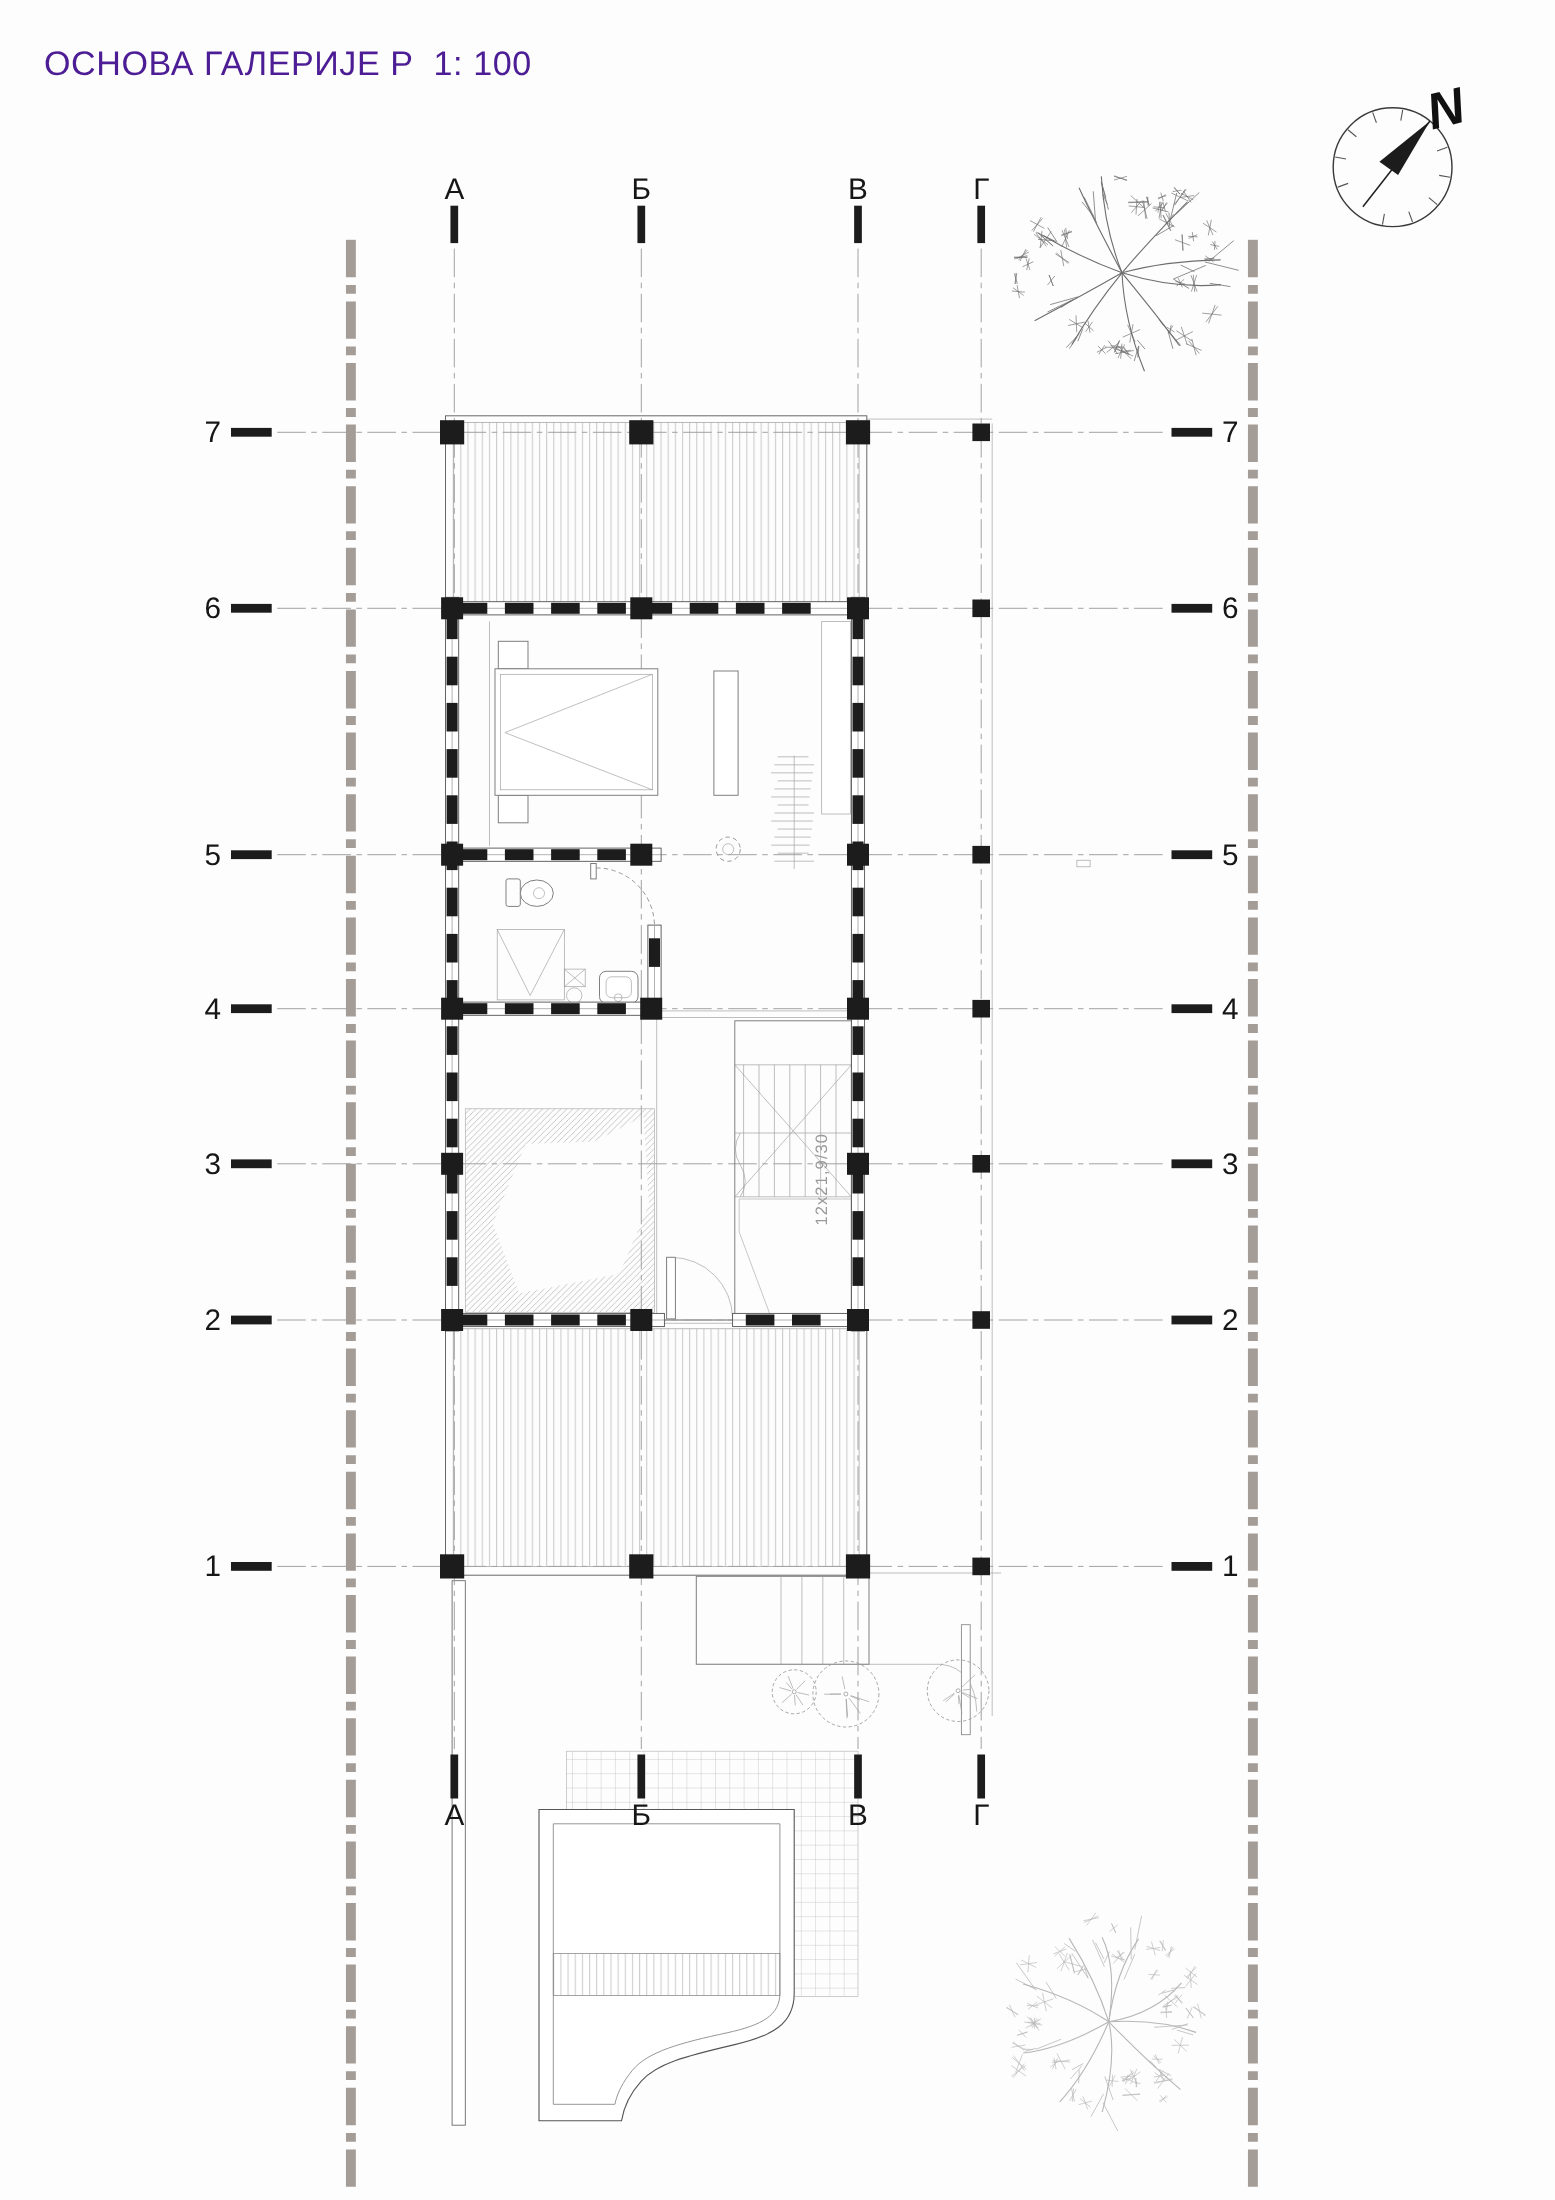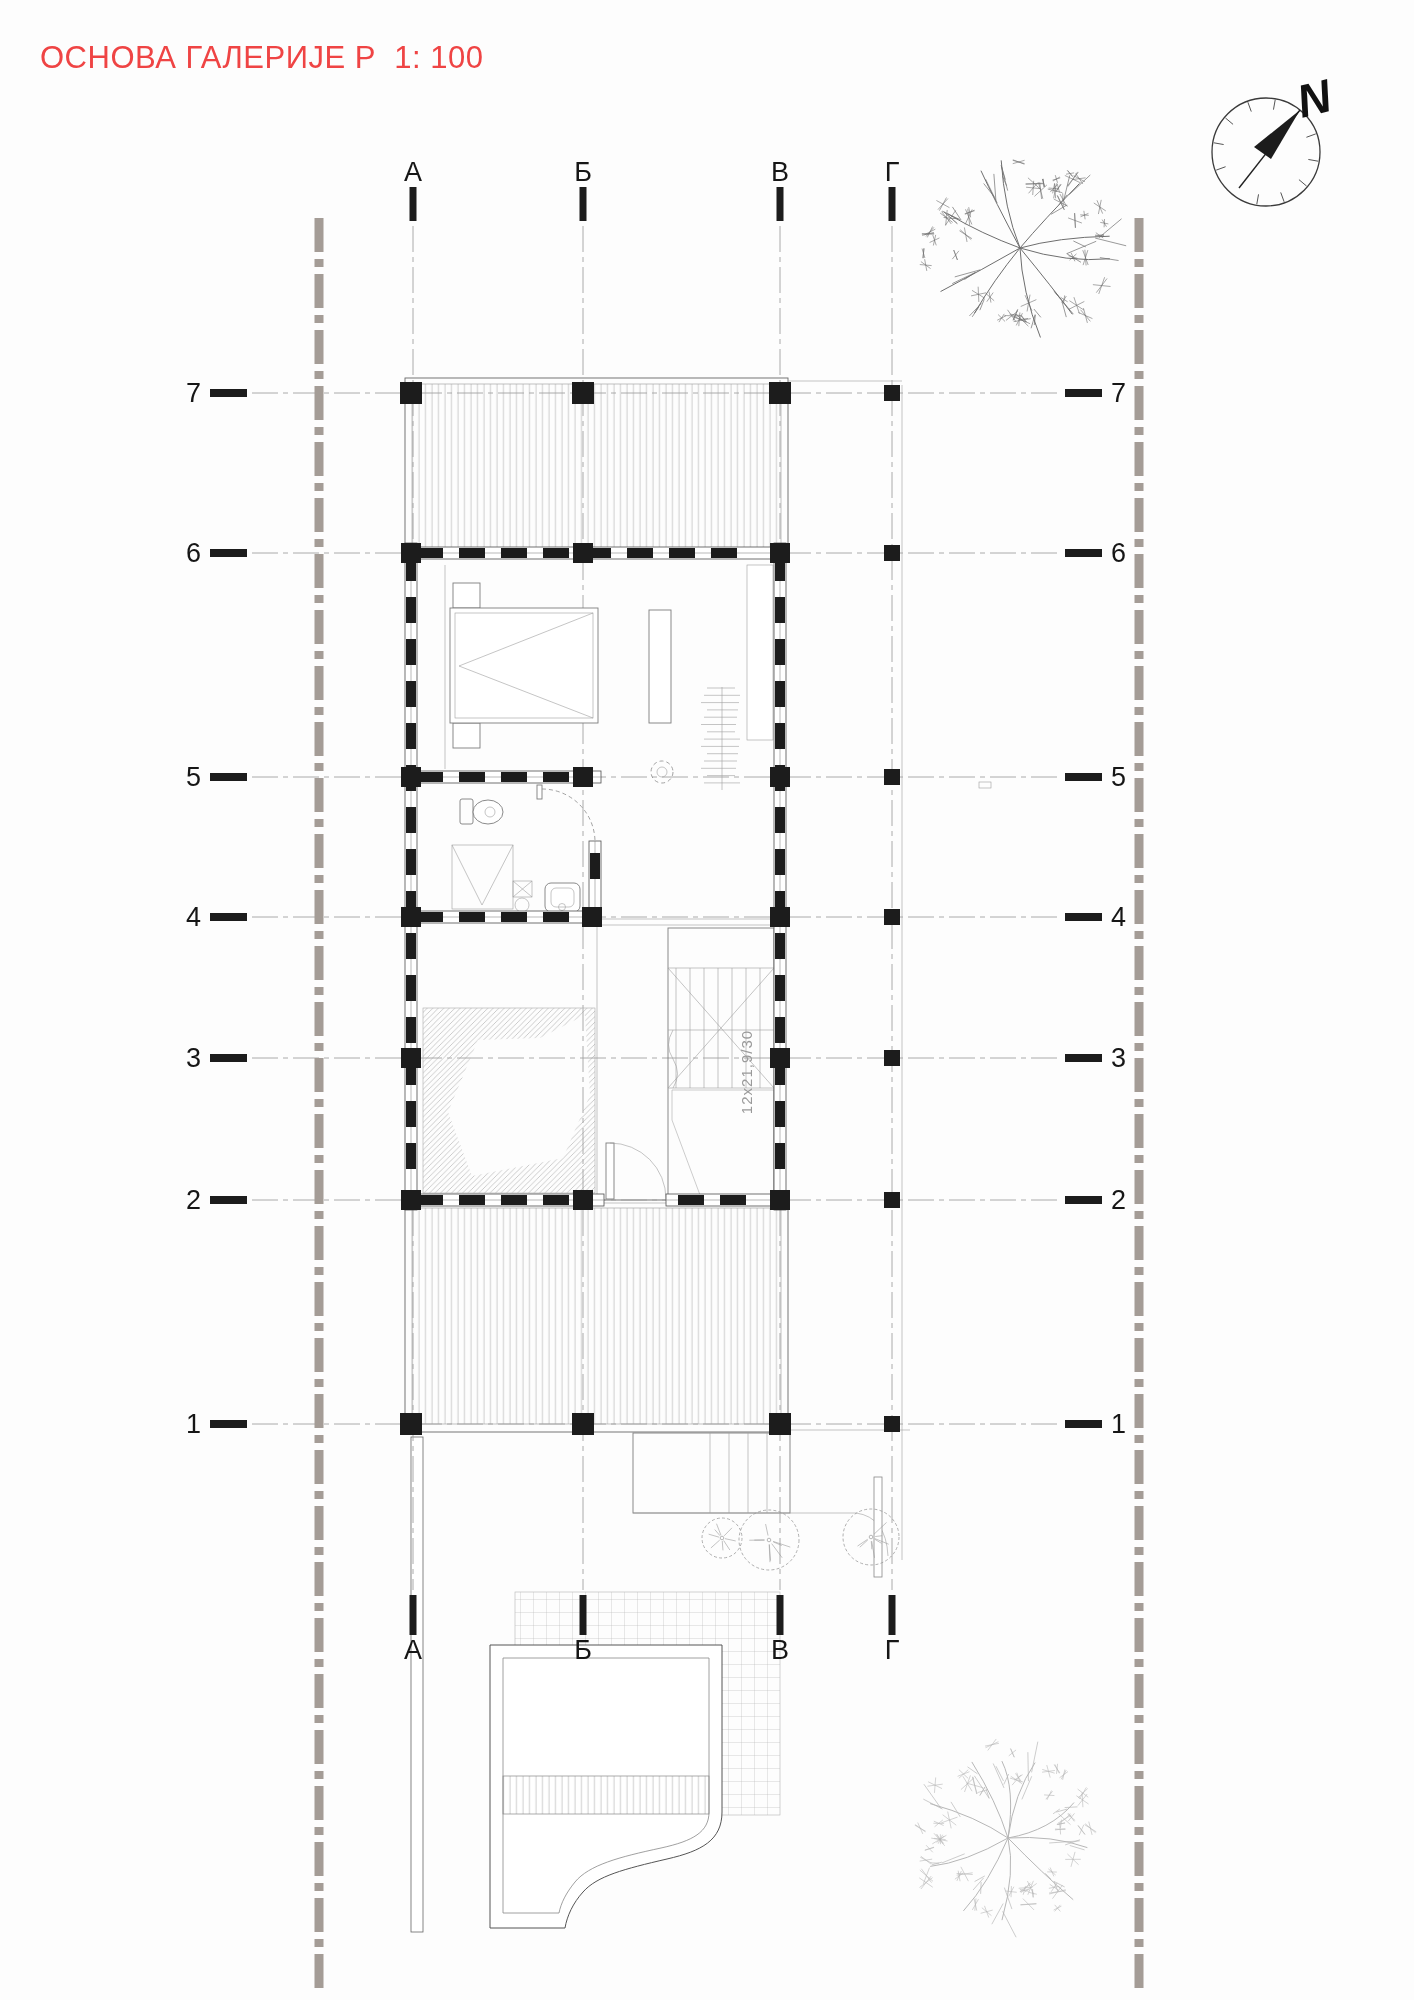--- a/index.html
+++ b/index.html
@@ -1,19 +1,19 @@
 <!DOCTYPE html>
 <html style="--paper: #fdfdfd; --ink: #1c1c1c; --grid_line: #a0a0a0; --hatch_line: #a3a3a3; --boundary_dash: #a49c96; --tree_dark: #6e6e6e; --tree_light: #b7b7b7; --bush: #9a9a9a;"><head>
 <meta charset="utf-8">
 <style>
   html,body{margin:0;padding:0;background:#fff;}
   #page{position:relative;width:1414px;height:2000px;background:var(--paper,#fdfdfd);overflow:hidden;
         font-family:"Liberation Sans",sans-serif;}
   #plan-svg{position:absolute;left:0;top:0;}
-  #title{position:absolute;left:40px;top:40px;font-size:31px;color:#ef4444;letter-spacing:.5px;white-space:pre;}
+  #title{position:absolute;left:40px;top:40px;font-size:31px;color:#4c1d95;letter-spacing:.5px;white-space:pre;}
   
   .gridl{stroke:var(--grid_line,#a0a0a0);stroke-width:.9;fill:none;stroke-dasharray:26 5 5 5;}
   .bound{stroke:var(--boundary_dash,#a49c96);stroke-width:9;fill:none;stroke-dasharray:34 7 8 7;}
   .frame{fill:none;stroke:#666;stroke-width:.9;}
   .frameh{stroke:#999;stroke-width:.6;}
   .thin{stroke:#7d7d7d;stroke-width:.9;fill:none;}
   .thin2{stroke:#9e9e9e;stroke-width:.6;fill:none;}
   .whitefill{fill:#fff;}
   .dasharc{stroke:#8a8a8a;stroke-width:.8;fill:none;stroke-dasharray:4 3;}
   .blk{fill:var(--ink,#1c1c1c);}

